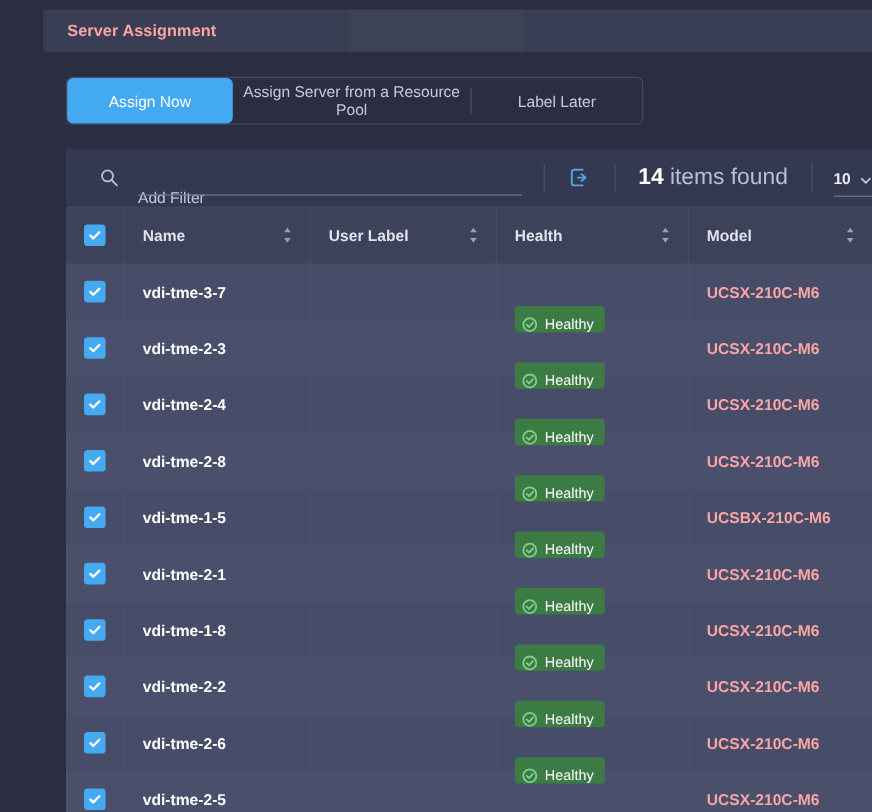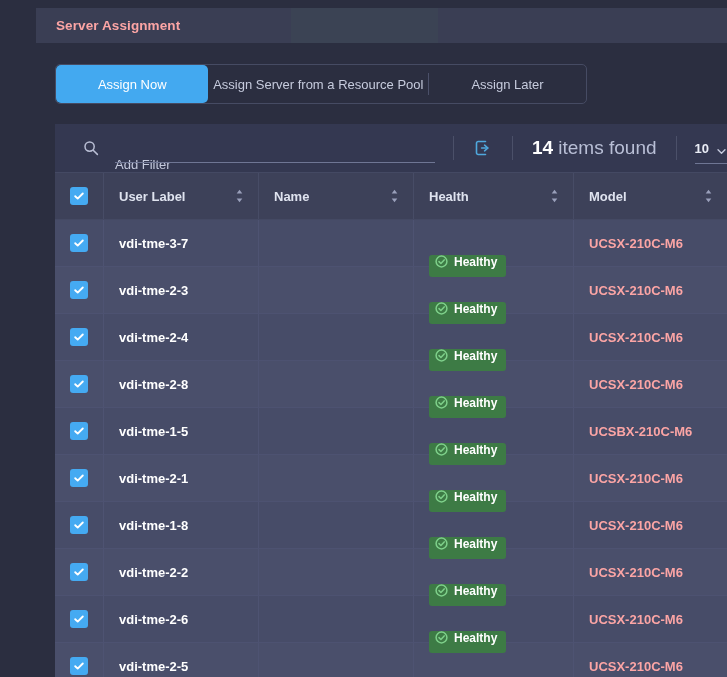--- a/index.html
+++ b/index.html
@@ -54,28 +54,29 @@
     color: #fca5a5;
     letter-spacing: 0.1px;
     z-index: 3;
   }
 
   
   .tabs {
     position: absolute;
     left: 55px;
     top: 64px;
-    width: 532px;
+    width: 481px;
     height: 40px;
     box-sizing: border-box;
     border: 1px solid #464b63;
     border-radius: 5px;
     display: flex;
     align-items: center;
     background: transparent;
+    text-align: center;
   }
   .tab {
     height: 38px;
     display: flex;
     align-items: center;
     justify-content: center;
     font-size: 13px;
     color: #c6cbdd;
     position: relative;
     box-sizing: border-box;
@@ -275,27 +276,27 @@
     display: flex;
     align-items: center;
     justify-content: center;
     cursor: pointer;
   }
   .checkbox svg { width: 12px; height: 12px; color: #ffffff; }
 
   
   .badge {
     display: inline-flex;
-    align-items: flex-start;
+    align-items: flex-end;
     height: 22px;
     padding: 0 9px 0 6px;
     border-radius: 3px;
     background: #3d7b45;
     font-size: 12px;
-    font-weight: bold;
+    font-weight: normal;
     color: #ffffff;
     margin-top: 45px;
   }
   .badge-icon {
     width: 13px;
     height: 13px;
     margin-right: 6px;
     color: #7ed08a;
     flex: 0 0 auto;
   }
@@ -311,21 +312,21 @@
 
   <div class="tabs">
     <div class="tab tab-0 active">
       <span>Assign Now</span>
     </div>
     <div class="tab tab-1">
       <span>Assign Server from a Resource Pool</span>
     </div>
     <div class="tab-divider"></div>
     <div class="tab tab-2">
-      <span>Assign Later</span>
+      <span>Label Later</span>
     </div>
   </div>
 
   <div class="panel">
 
     <div class="filter-bar">
 
       <span class="search-icon">
         <svg viewBox="0 0 16 16" fill="none" stroke="currentColor" stroke-width="1.5">
           <circle cx="6.6" cy="6.6" r="4.6"></circle>
@@ -367,32 +368,32 @@
 
     <div class="thead">
       <div class="th c-check">
         <span class="checkbox">
           <svg viewBox="0 0 12 12" fill="none" stroke="currentColor" stroke-width="1.9" stroke-linecap="round" stroke-linejoin="round">
             <path d="M2.2 6.2 4.7 8.6 9.8 3.5"></path>
           </svg>
         </span>
       </div>
 
-      <div class="th c-user">
-        <span>User Label</span>
+      <div class="th c-name">
+        <span>Name</span>
         <span class="sort-icon">
           <svg viewBox="0 0 9 14" fill="currentColor">
               <path d="M4.5 0.8 7.3 4.6H1.7z"></path>
               <path d="M4.5 13.2 1.7 9.4h5.6z"></path>
             </svg>
         </span>
       </div>
 
-      <div class="th c-name">
-        <span>Name</span>
+      <div class="th c-user">
+        <span>User Label</span>
         <span class="sort-icon">
           <svg viewBox="0 0 9 14" fill="currentColor">
               <path d="M4.5 0.8 7.3 4.6H1.7z"></path>
               <path d="M4.5 13.2 1.7 9.4h5.6z"></path>
             </svg>
         </span>
       </div>
 
       <div class="th c-health">
         <span>Health</span>

